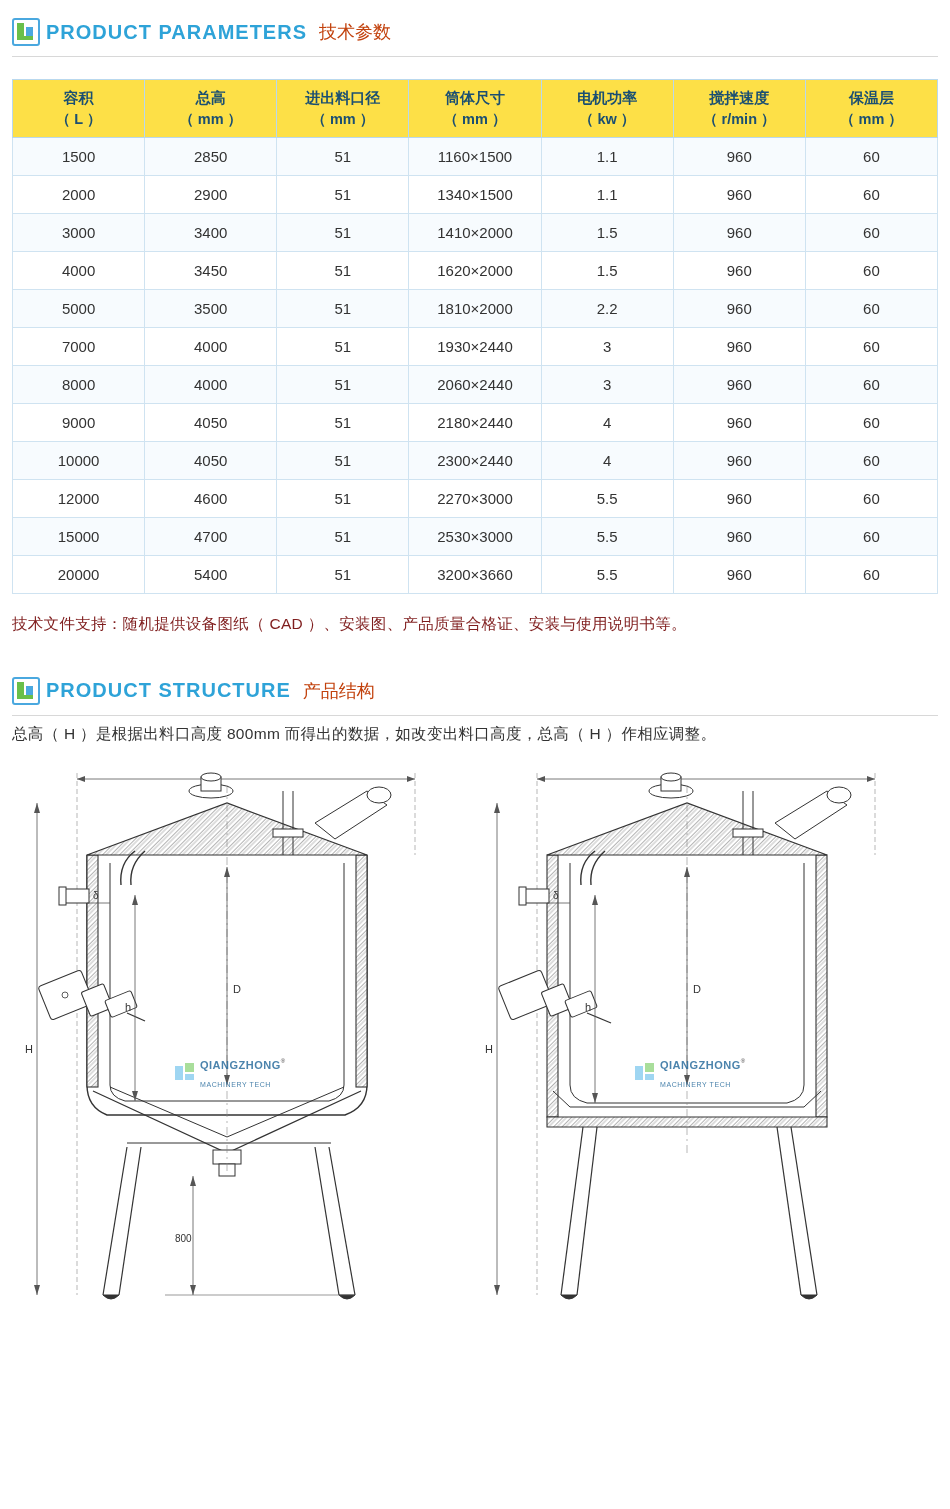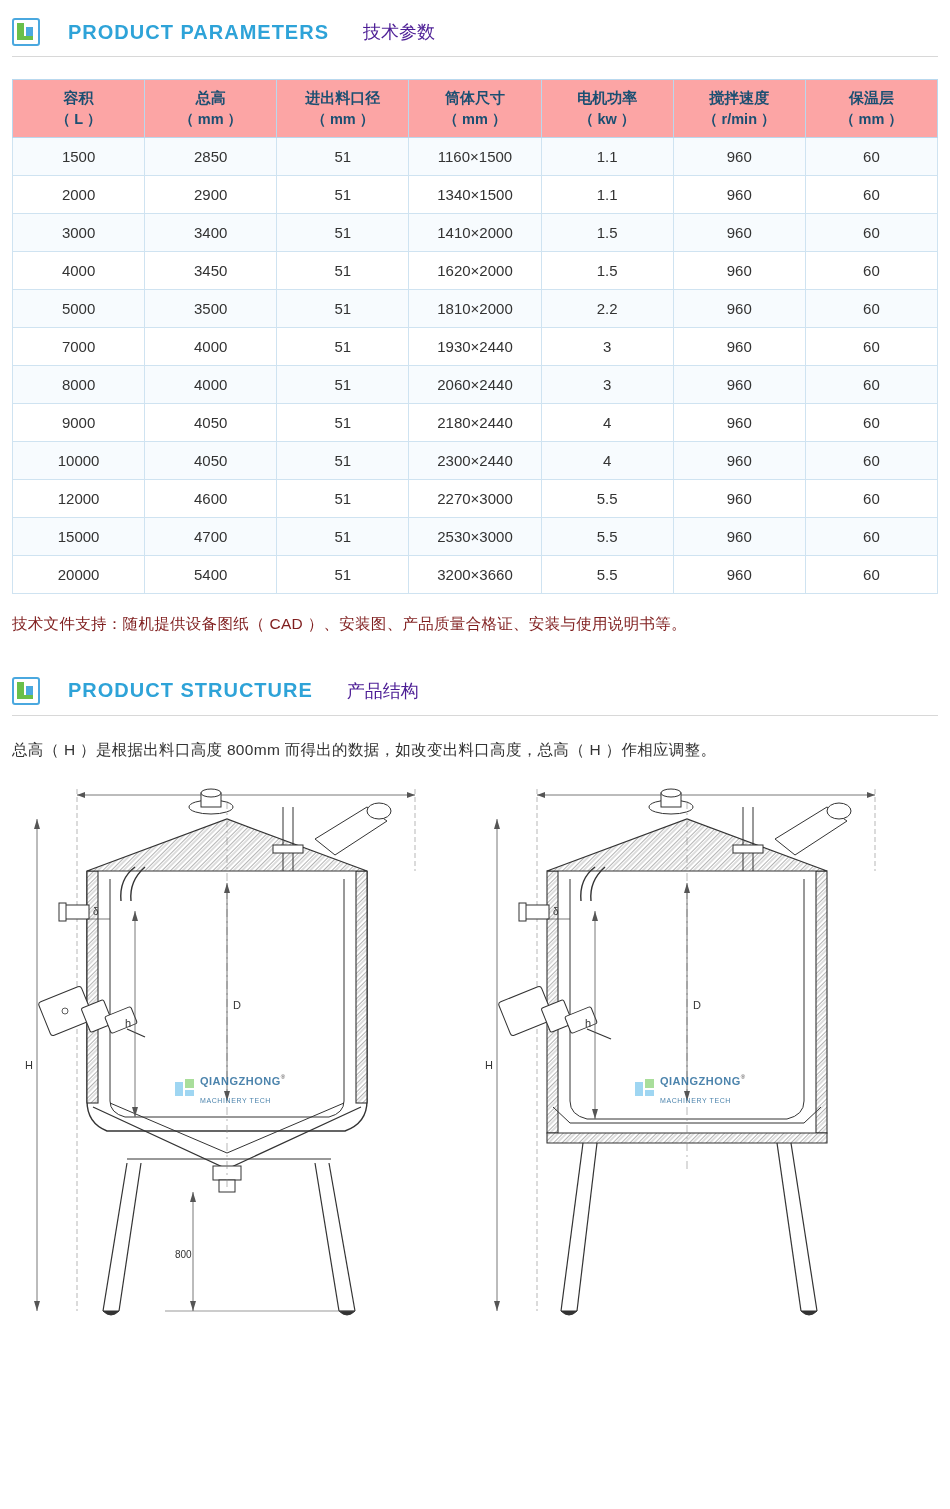--- a/index.html
+++ b/index.html
@@ -14,21 +14,21 @@
     font-family: "Liberation Sans", "DejaVu Sans", sans-serif;
     color: #231f20;
     position: relative;
     overflow: hidden;
   }
 
   
   .section-header {
     display: flex;
     align-items: center;
-    gap: 28px;
+    gap: 6px;
     padding-left: 12px;
   }
   .sec-icon {
     width: 28px;
     height: 28px;
     position: relative;
     flex: 0 0 auto;
   }
   .sec-icon .sq {
     position: absolute;
@@ -55,42 +55,42 @@
     background: #69bf4a;
   }
   .sec-title-en {
     font-size: 20px;
     letter-spacing: 1px;
     color: #2ea3d8;
     font-weight: bold;
   }
   .sec-title-cn {
     font-size: 18px;
-    color: #4c1d95;
+    color: #c2410c;
     margin-left: 6px;
     font-weight: normal;
   }
   .hr-line {
     height: 1px;
     background: #d8d8d8;
     margin: 10px 12px 0 12px;
   }
 
   
   .table-wrap {
     padding: 0 12px;
     margin-top: 22px;
   }
   table.params {
     width: 926px;
     border-collapse: collapse;
     table-layout: fixed;
   }
   table.params th {
-    background: #fca5a5;
+    background: #fde047;
     border: 1px solid #b9d8ee;
     color: #1b4f72;
     font-size: 15px;
     font-weight: bold;
     padding: 7px 2px;
     line-height: 1.45;
     text-align: center;
   }
   table.params th span.unit {
     display: block;
@@ -111,21 +111,21 @@
   .note-text {
     padding: 0 12px;
     margin-top: 20px;
     font-size: 15.5px;
     color: #7f1d1d;
     letter-spacing: .3px;
   }
 
   .structure-note {
     padding: 0 12px;
-    margin-top: 24px;
+    margin-top: 8px;
     font-size: 15.5px;
     color: #333;
     letter-spacing: .3px;
   }
 
   
   .drawings {
     margin-top: 10px;
     display: flex;
     justify-content: center;

